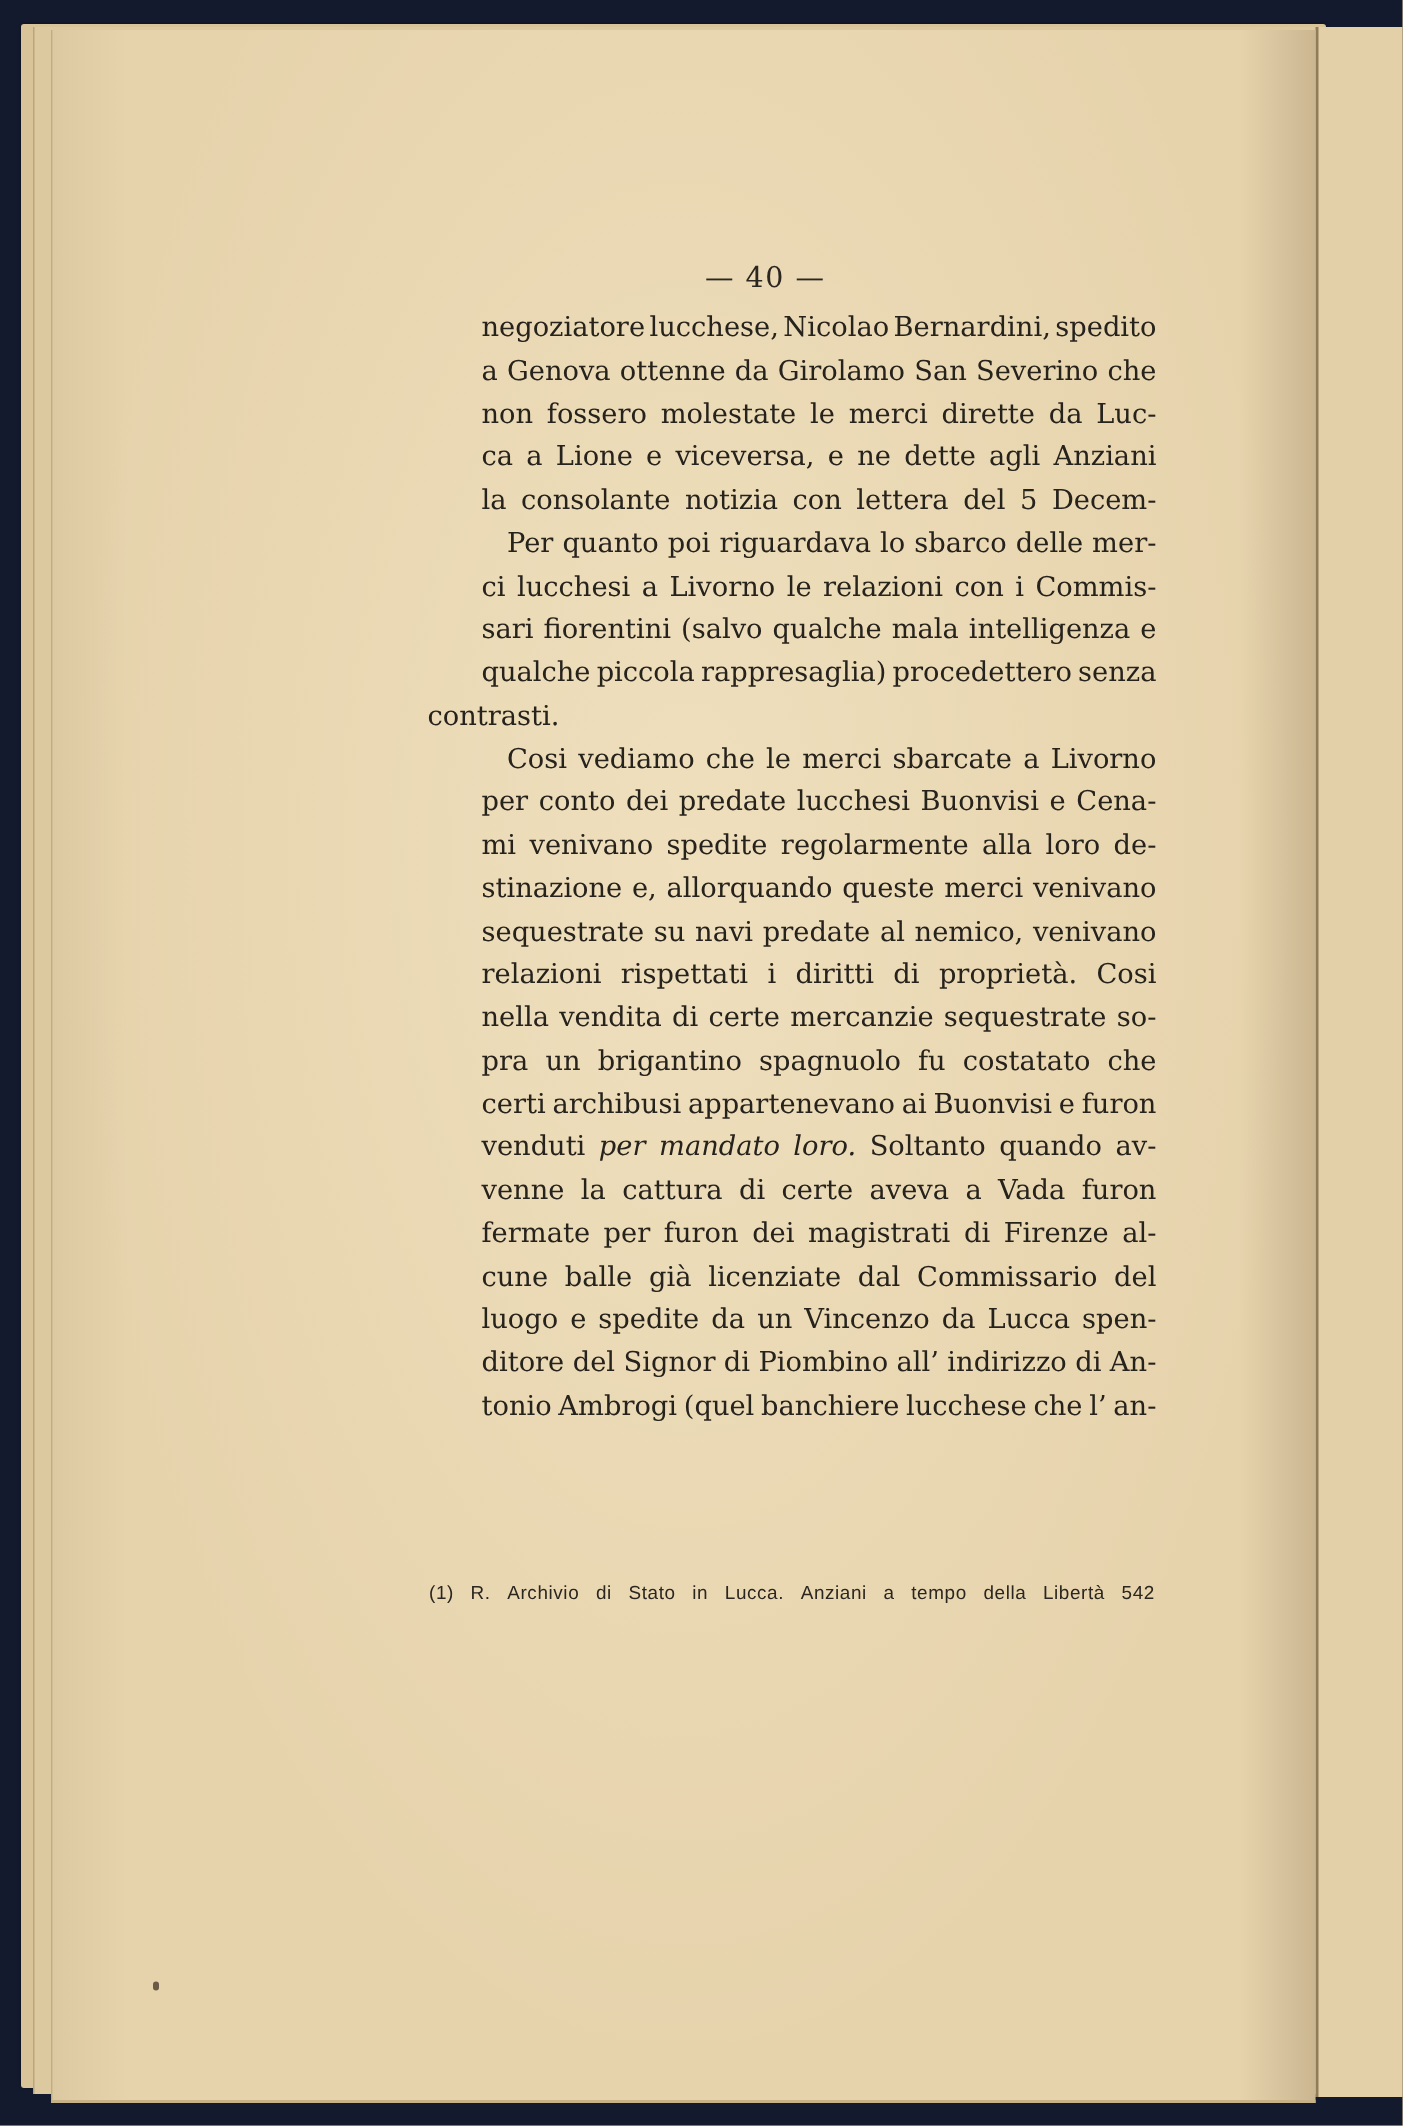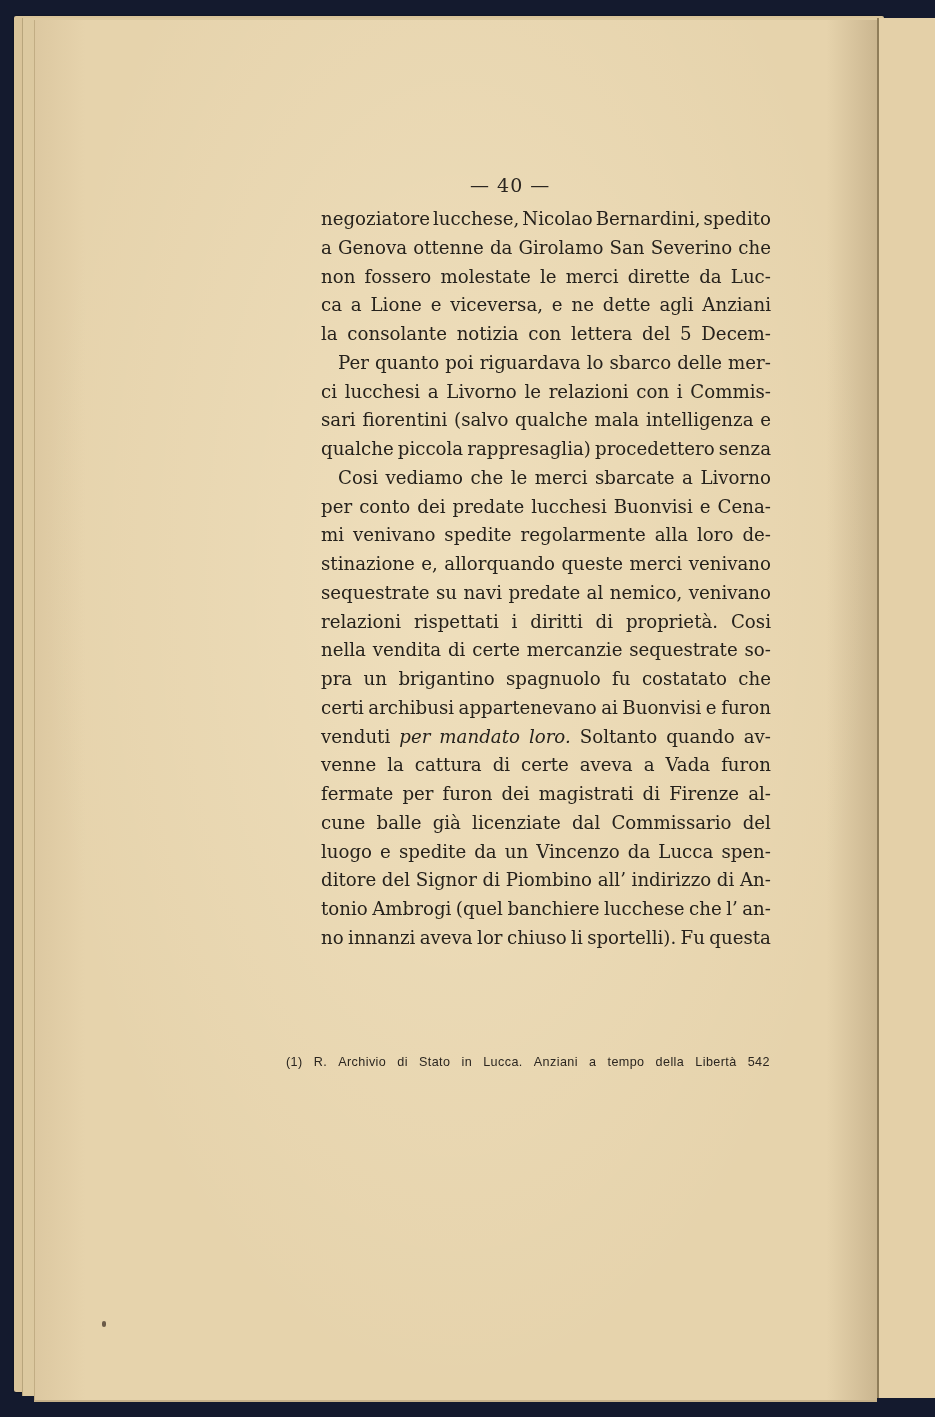--- a/index.html
+++ b/index.html
@@ -167,20 +167,23 @@
     </div>
     <div class="line">
       <div class="flex">
         <span class="w">qualche</span>
         <span class="w">piccola</span>
         <span class="w">rappresaglia)</span>
         <span class="w">procedettero</span>
         <span class="w">senza</span>
       </div>
     </div>
+    <div class="line last">
+      <div class=""><span class="w" style="margin-right: 7px;">contrasti.</span></div>
+    </div>
     <div class="line indent">
       <div class="flex">
         <span class="w">Cosi</span>
         <span class="w">vediamo</span>
         <span class="w">che</span>
         <span class="w">le</span>
         <span class="w">merci</span>
         <span class="w">sbarcate</span>
         <span class="w">a</span>
         <span class="w">Livorno</span>
@@ -350,33 +353,20 @@
     <div class="line">
       <div class="flex">
         <span class="w">tonio</span>
         <span class="w">Ambrogi</span>
         <span class="w">(quel</span>
         <span class="w">banchiere</span>
         <span class="w">lucchese</span>
         <span class="w">che</span>
         <span class="w">l’</span>
         <span class="w">an-</span>
-      </div>
-    </div>
-    <div class="line">
-      <div class="flex">
-        <span class="w">no</span>
-        <span class="w">innanzi</span>
-        <span class="w">aveva</span>
-        <span class="w">lor</span>
-        <span class="w">chiuso</span>
-        <span class="w">li</span>
-        <span class="w">sportelli).</span>
-        <span class="w">Fu</span>
-        <span class="w">questa</span>
       </div>
     </div>
   </div>
 
 <div class="footnote">
   <div class="fn-line" id="fn1">
       <span>(1)</span>
       <span>R.</span>
       <span>Archivio</span>
       <span>di</span>

